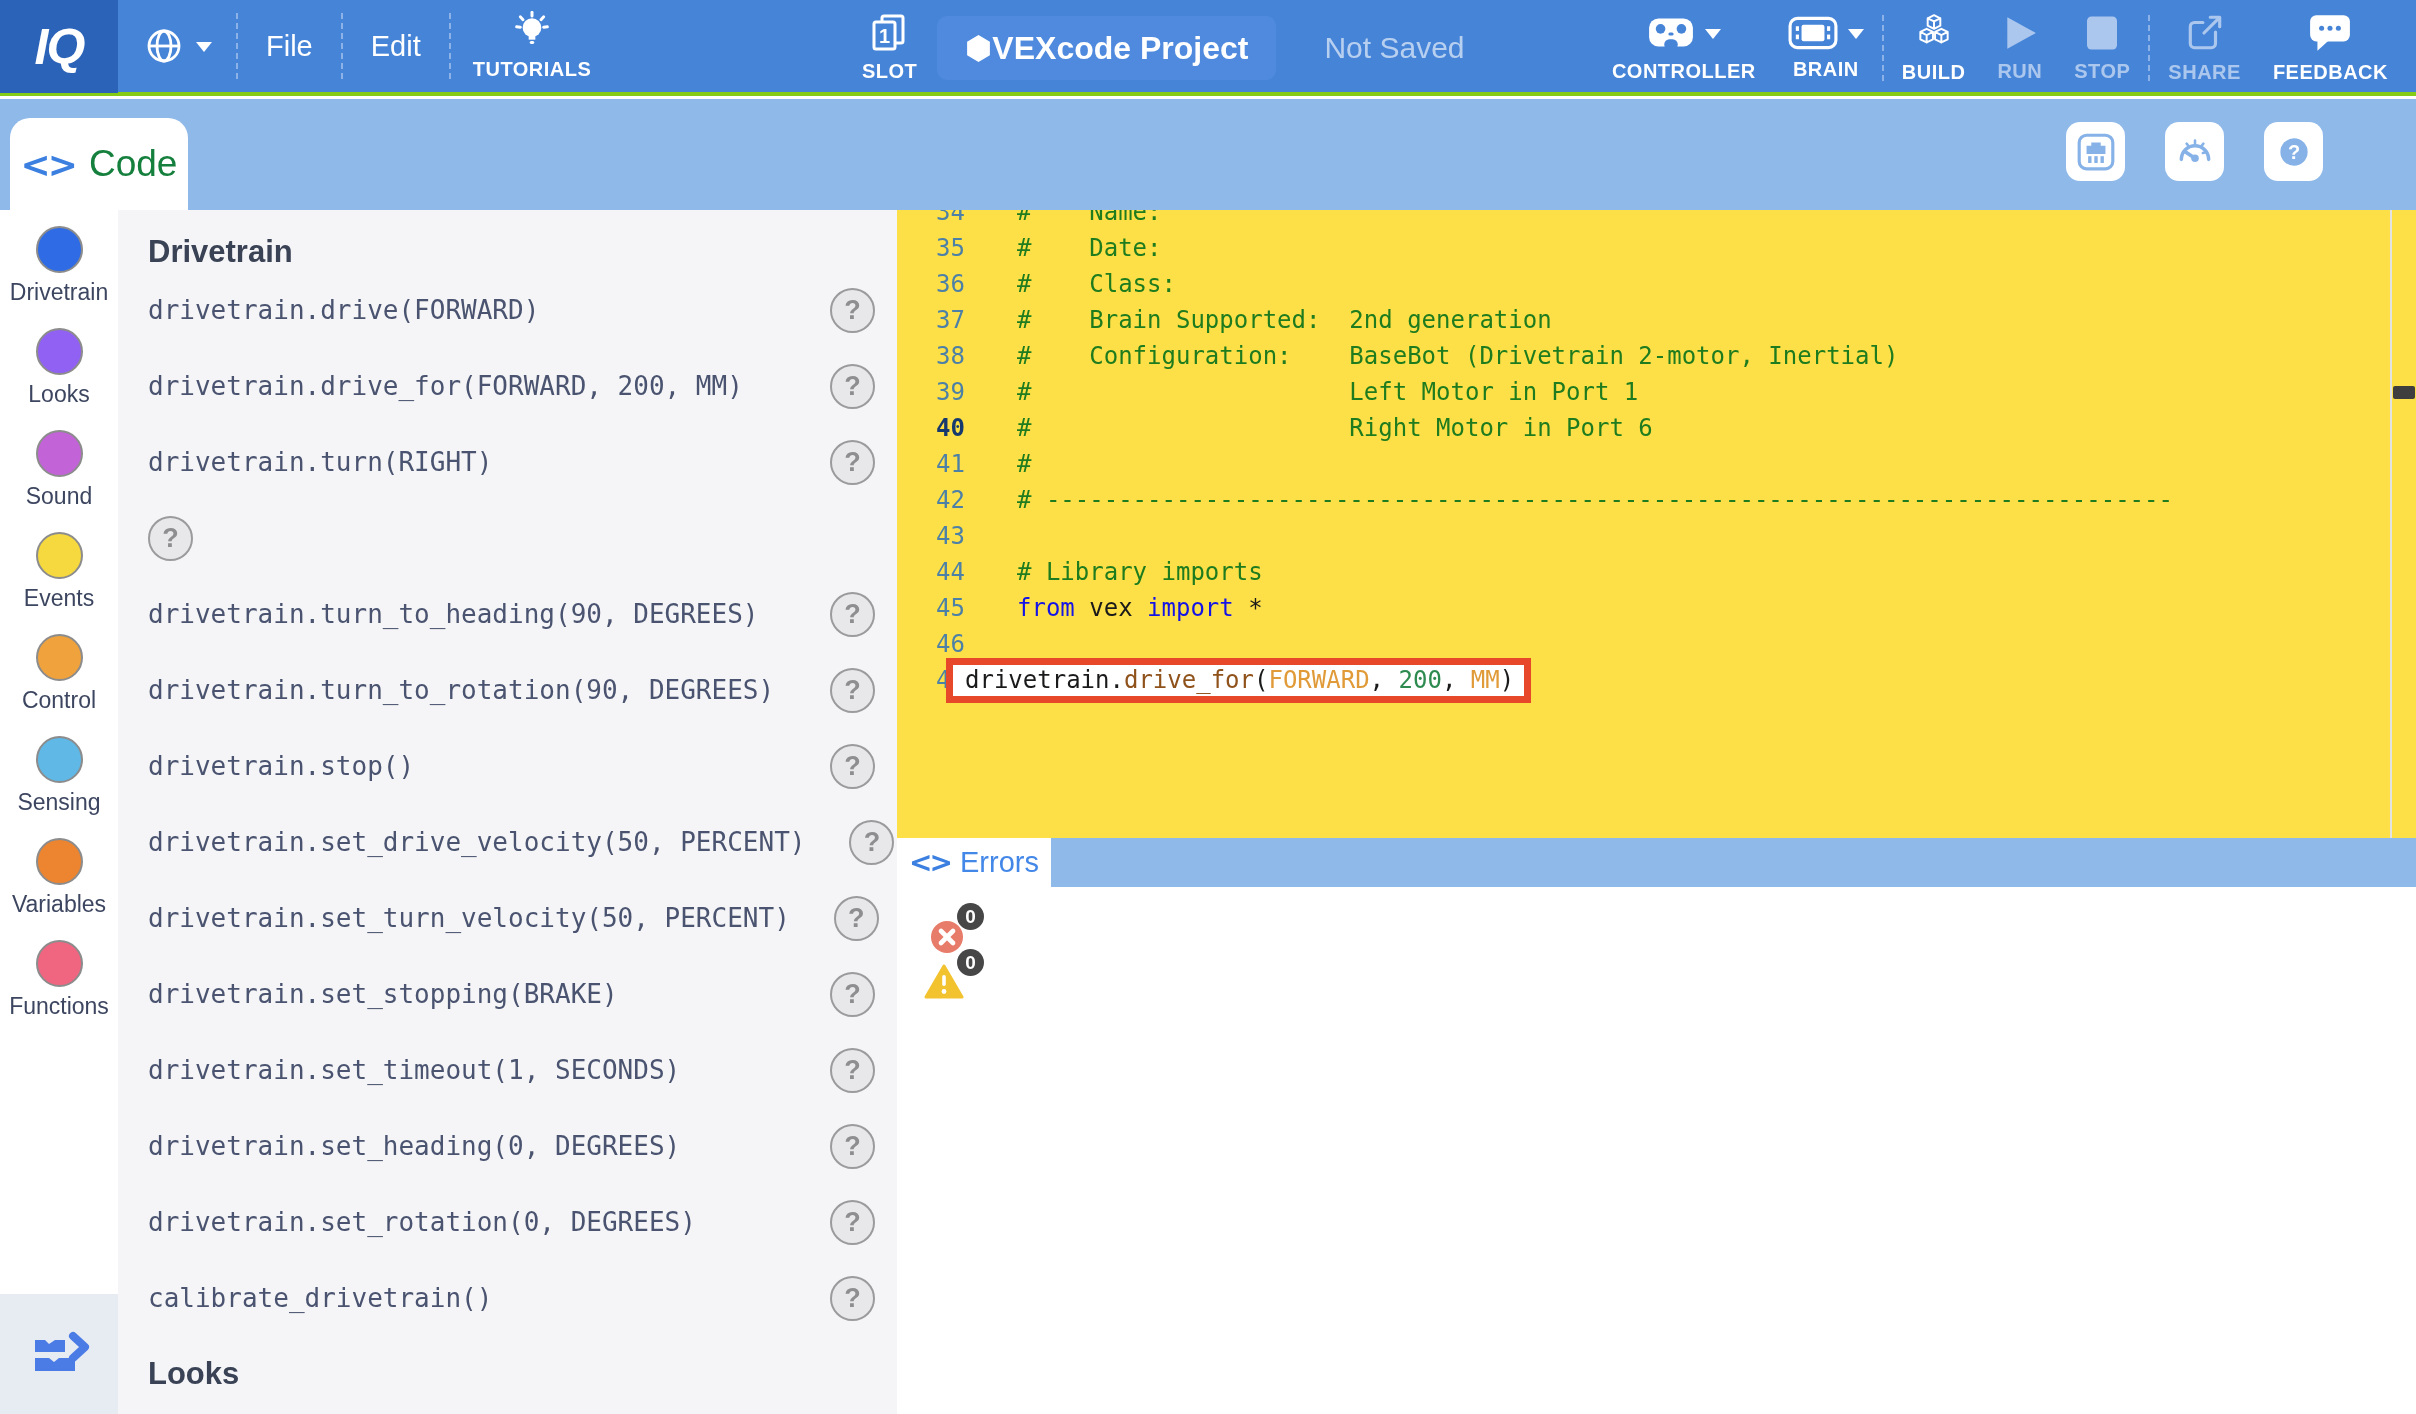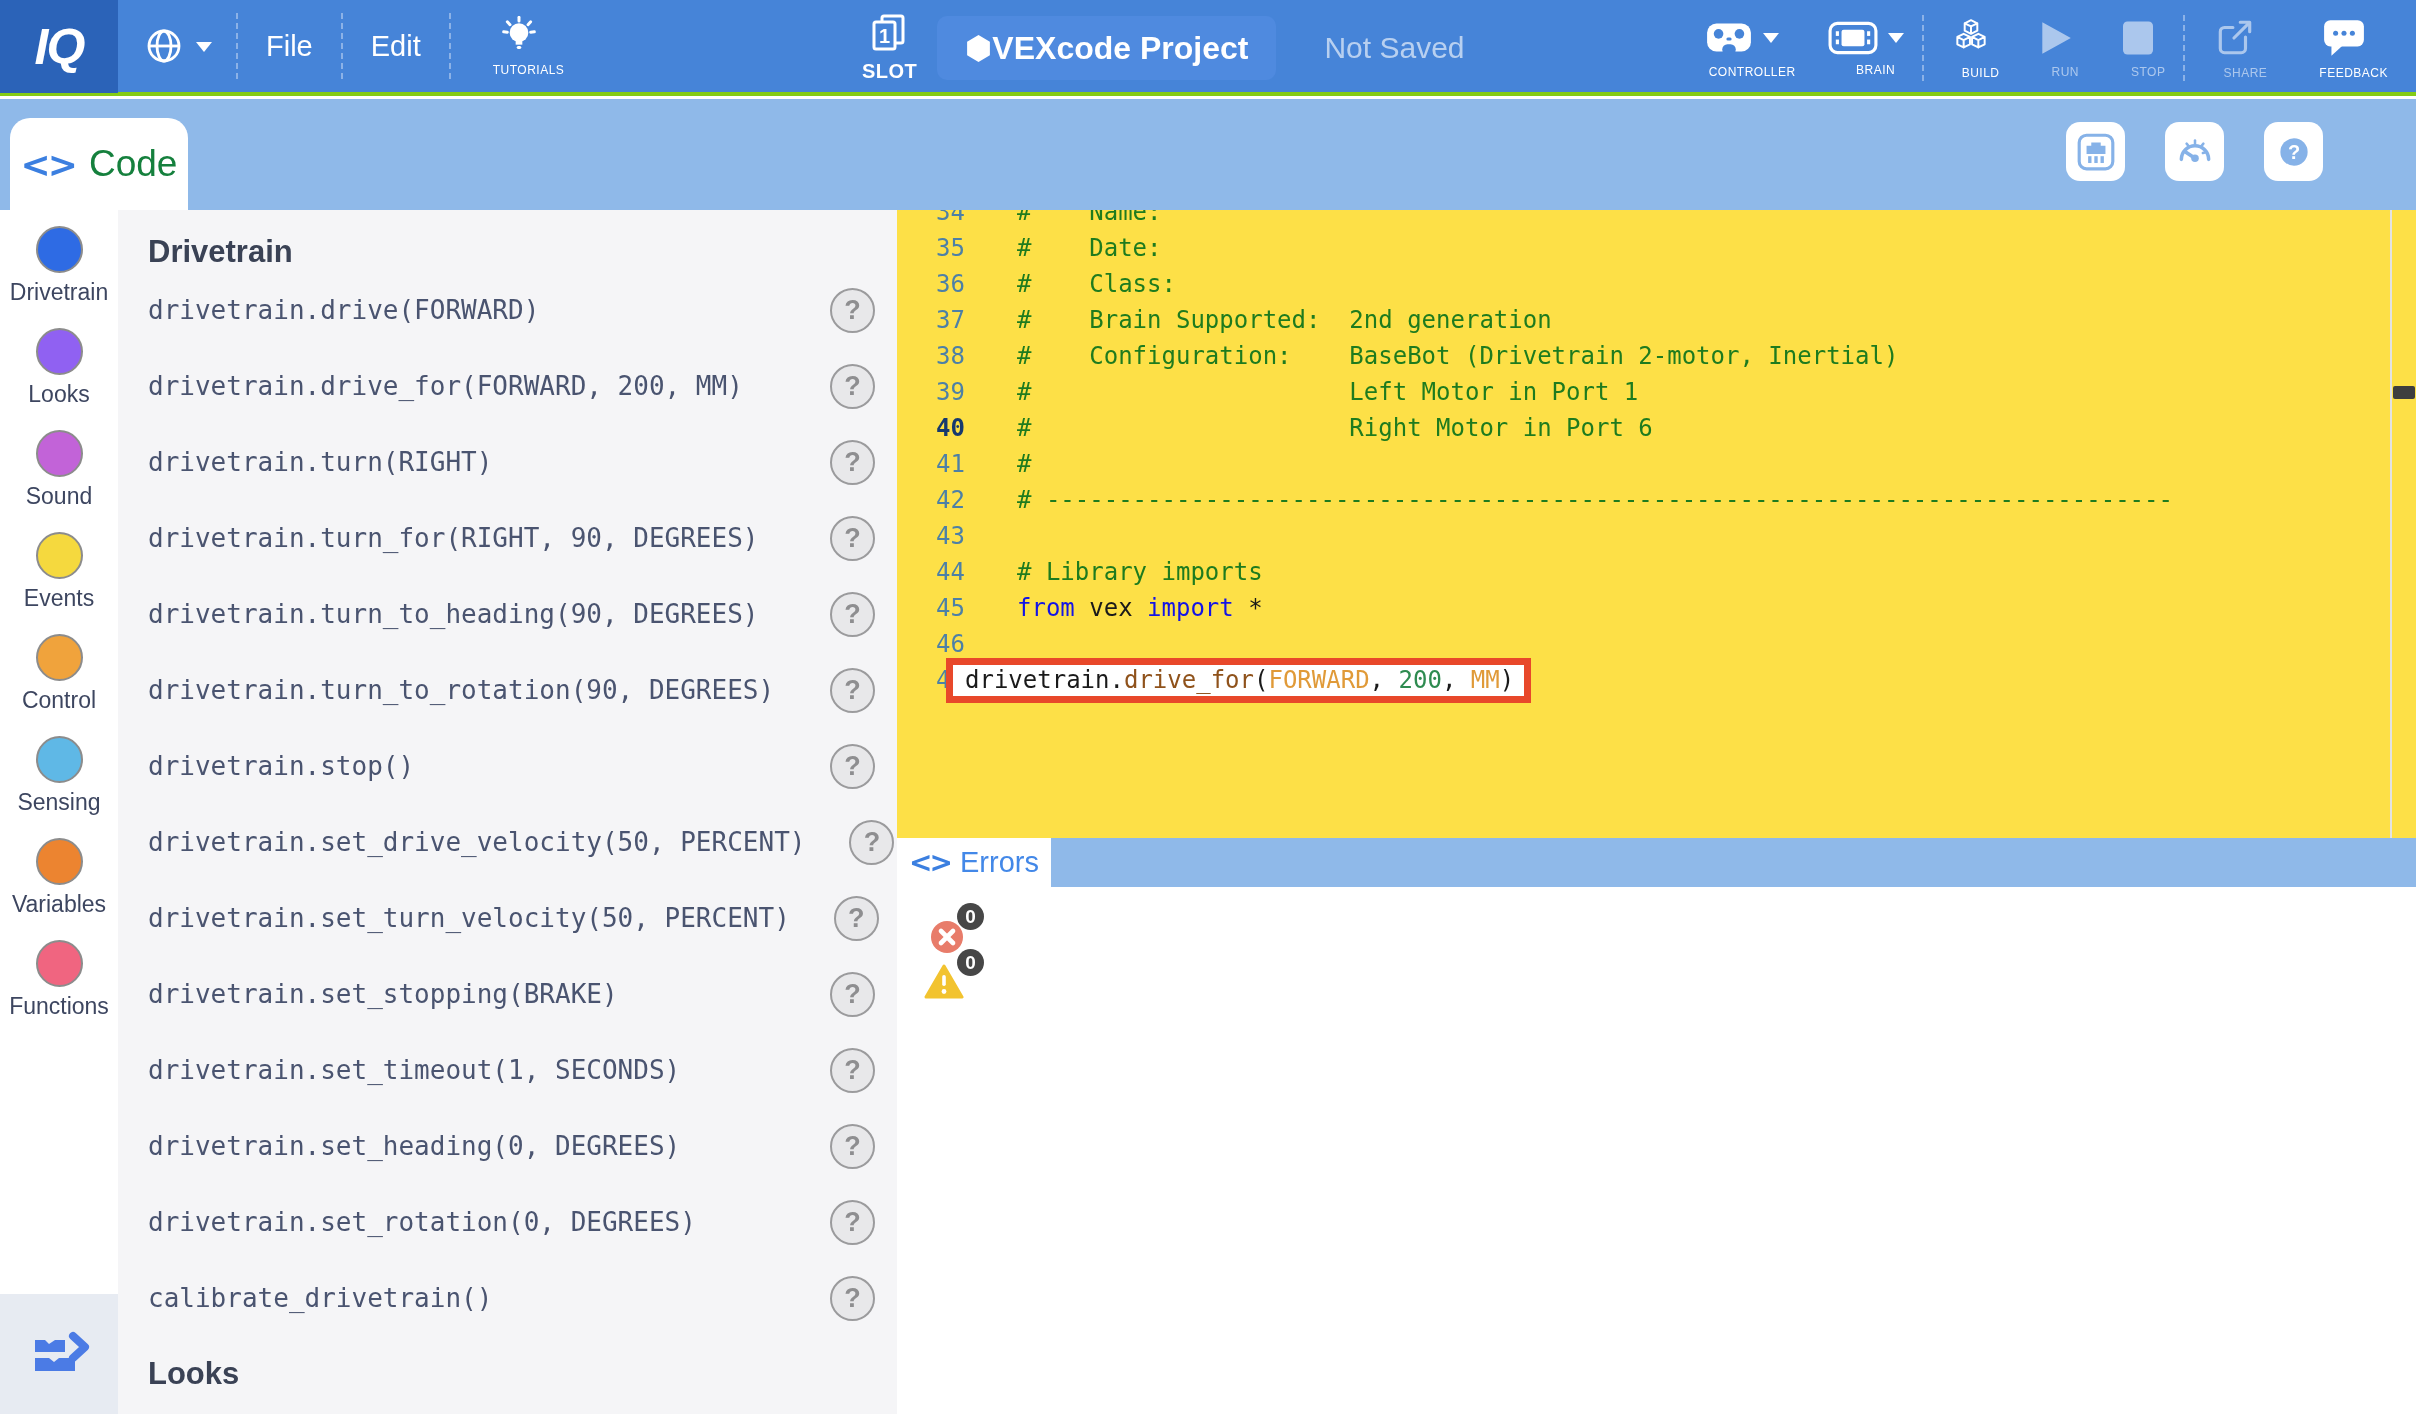--- a/index.html
+++ b/index.html
@@ -7,21 +7,21 @@
   body { font-family:"Liberation Sans", sans-serif; }
   .app { position:relative; width:2416px; height:1414px; overflow:hidden; background:#fff; }
 
   
   .topbar { position:absolute; left:0; top:0; width:2416px; height:96px; background:#4684D8; border-bottom:4px solid #84cc16; display:flex; align-items:stretch; }
   .logo { width:118px; height:93px; background:#2B63B8; color:#fff; display:flex; align-items:center; justify-content:center;
           font-size:50px; font-weight:800; font-style:italic; letter-spacing:-2px; }
   .tb-left { display:flex; align-items:center; }
   .tb-sep { width:0; height:66px; border-left:2px dashed rgba(255,255,255,0.38); margin:0 2px; }
   .tb-item { display:flex; flex-direction:column; align-items:center; justify-content:center; gap:7px; color:#fff; cursor:pointer; padding:0 20px; height:93px; }
-  .tb-item .cap { font-size:12px; font-weight:400; letter-spacing:0.5px;margin-left:20px; }
+  .tb-item .cap { font-size:20px; font-weight:700; letter-spacing:0.5px; }
   .tb-menu { color:#fff; font-size:29px; padding:0 26px; height:93px; display:flex; align-items:center; cursor:pointer; }
   .globe-wrap { display:flex; align-items:center; gap:12px; padding:0 22px 0 26px; height:93px; cursor:pointer; }
   .caret { width:0; height:0; border:8px solid transparent; border-top:10px solid #fff; margin-top:9px; }
   .tb-center { position:absolute; left:862px; top:0; height:96px; display:flex; align-items:center; gap:20px; }
   .slot { display:flex; flex-direction:column; align-items:center; gap:4px; color:#fff; cursor:pointer; }
   .slot .cap { font-size:20px; font-weight:700; letter-spacing:0.5px; }
   .project-btn { height:64px; background:#4F8ADF; border-radius:10px; display:flex; align-items:center; padding:0 28px; cursor:pointer; }
   .project-btn .pname { color:#fff; font-size:32px; font-weight:600; }
   .save-status { color:rgba(255,255,255,0.62); font-size:30px; margin-left:28px; }
   .tb-right { position:absolute; right:12px; top:0; height:96px; display:flex; align-items:center; }
@@ -298,21 +298,20 @@
         </div>
         <div class="cmd-row">
           <span class="cmd-text">drivetrain.drive_for(FORWARD, 200, MM)</span>
           <div class="help-btn">?</div>
         </div>
         <div class="cmd-row">
           <span class="cmd-text">drivetrain.turn(RIGHT)</span>
           <div class="help-btn">?</div>
         </div>
         <div class="cmd-row">
-          <span class="cmd-text">drivetrain.turn_for(RIGHT, 90, DEGREES)</span>
           <div class="help-btn">?</div>
         </div>
         <div class="cmd-row">
           <span class="cmd-text">drivetrain.turn_to_heading(90, DEGREES)</span>
           <div class="help-btn">?</div>
         </div>
         <div class="cmd-row">
           <span class="cmd-text">drivetrain.turn_to_rotation(90, DEGREES)</span>
           <div class="help-btn">?</div>
         </div>

